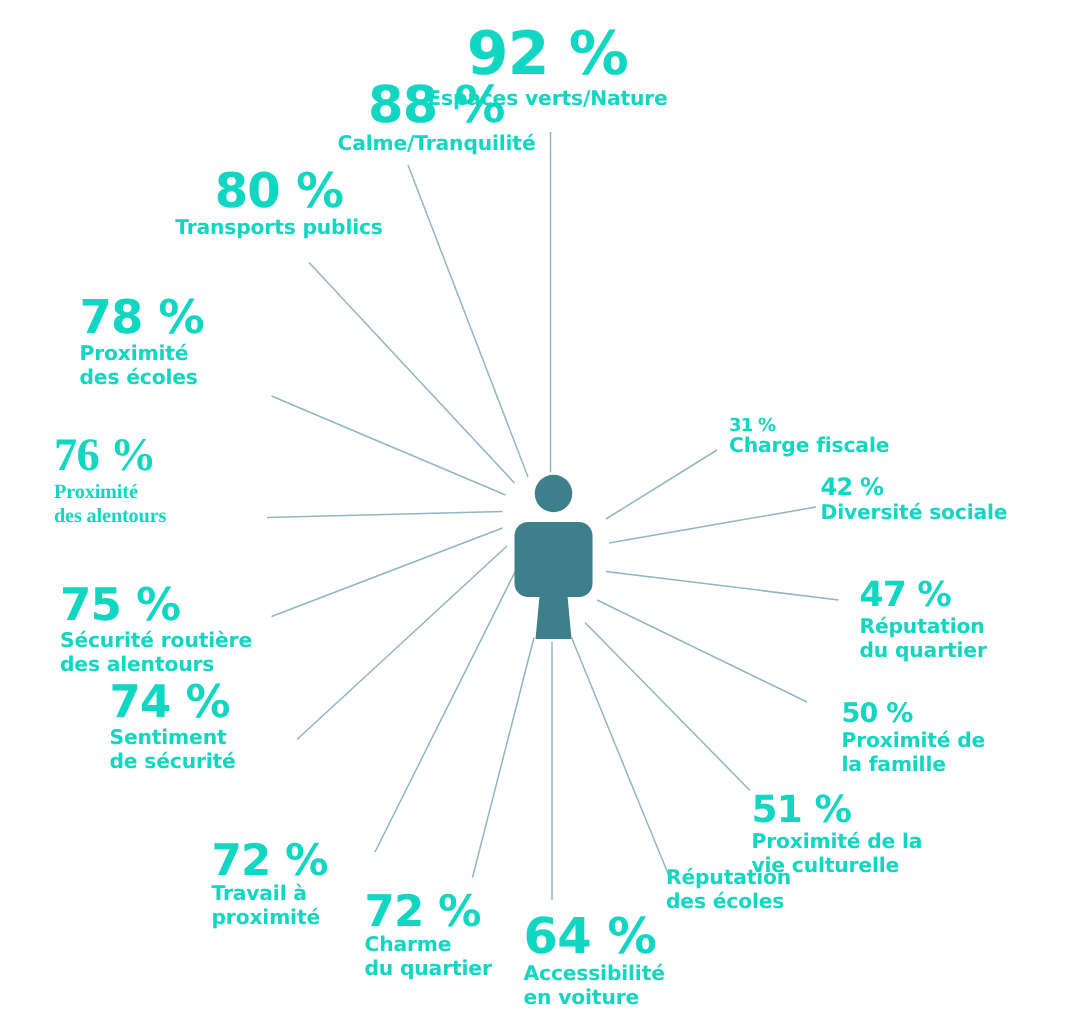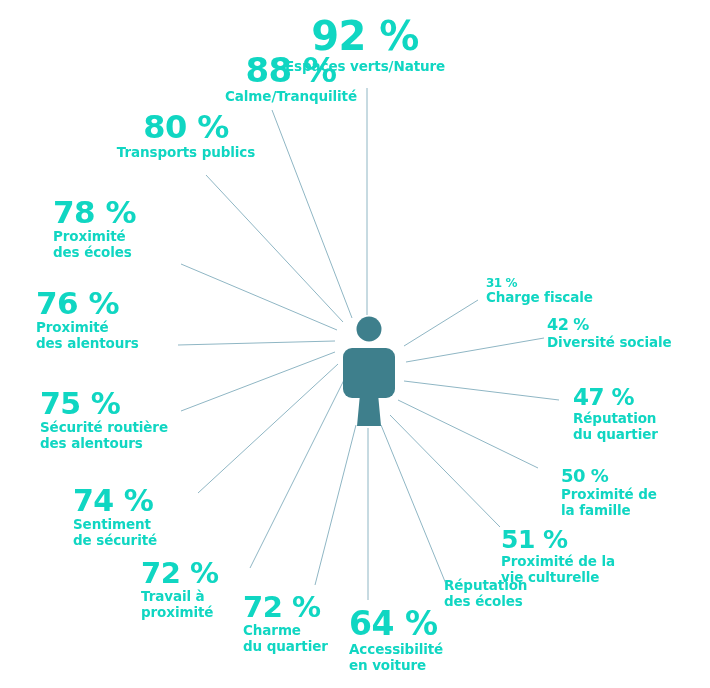--- a/index.html
+++ b/index.html
@@ -97,37 +97,37 @@
   </div>
 
   <div class="item align-left" style="left:53px;top:196px;">
     <span class="value" style="font-size:31px;">78 %</span>
     <span class="label">
       <span>Proximité</span>
       <span class="l2">des écoles</span>
     </span>
   </div>
 
-  <div class="item align-left" style="left:36px;top:287px;">
+  <div class="item align-left" style="left:36px;top:287px;font-family:Liberation Serif, serif;">
     <span class="value" style="font-size:31px;">76 %</span>
     <span class="label">
       <span>Proximité</span>
       <span class="l2">des alentours</span>
     </span>
   </div>
 
   <div class="item align-left" style="left:40px;top:388px;">
     <span class="value" style="font-size:30px;">75 %</span>
     <span class="label">
       <span>Sécurité routière</span>
       <span class="l2">des alentours</span>
     </span>
   </div>
 
-  <div class="item align-left" style="left:73px;top:485px;">
+  <div class="item align-left" style="left:73px;top:453px;">
     <span class="value" style="font-size:30px;">74 %</span>
     <span class="label">
       <span>Sentiment</span>
       <span class="l2">de sécurité</span>
     </span>
   </div>
 
   <div class="item align-left" style="left:141px;top:558px;">
     <span class="value" style="font-size:29px;">72 %</span>
     <span class="label">

